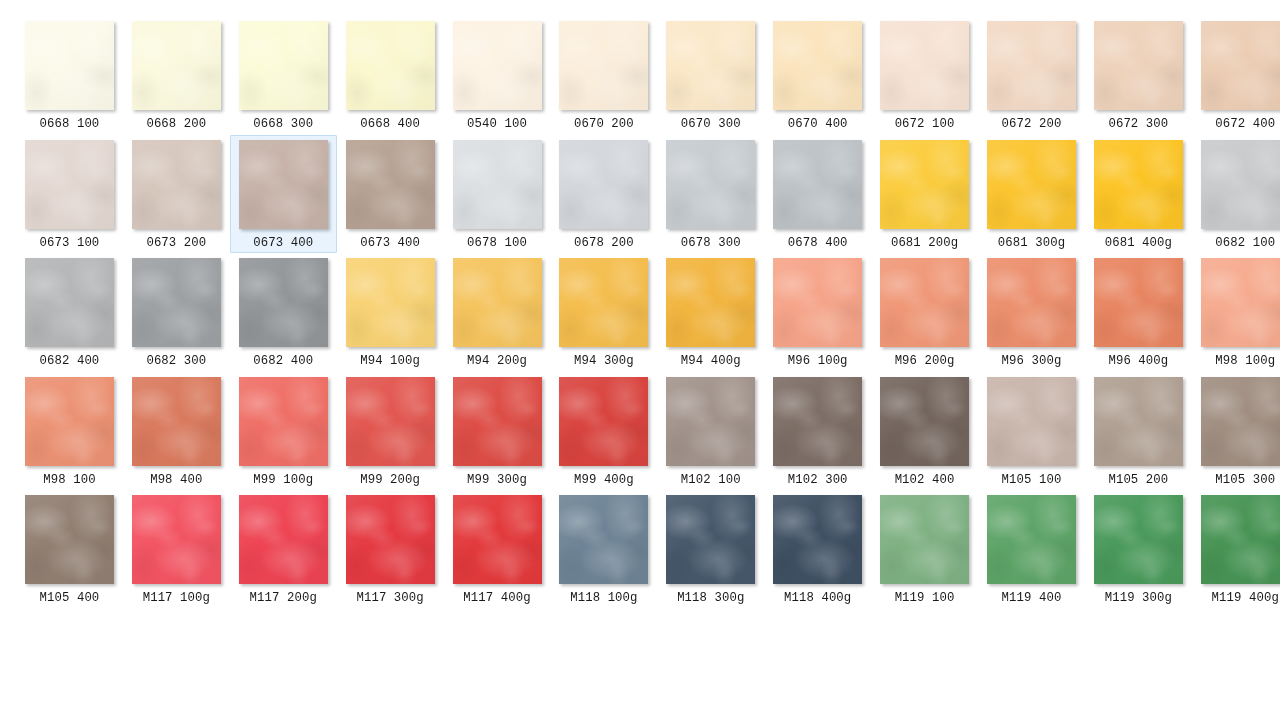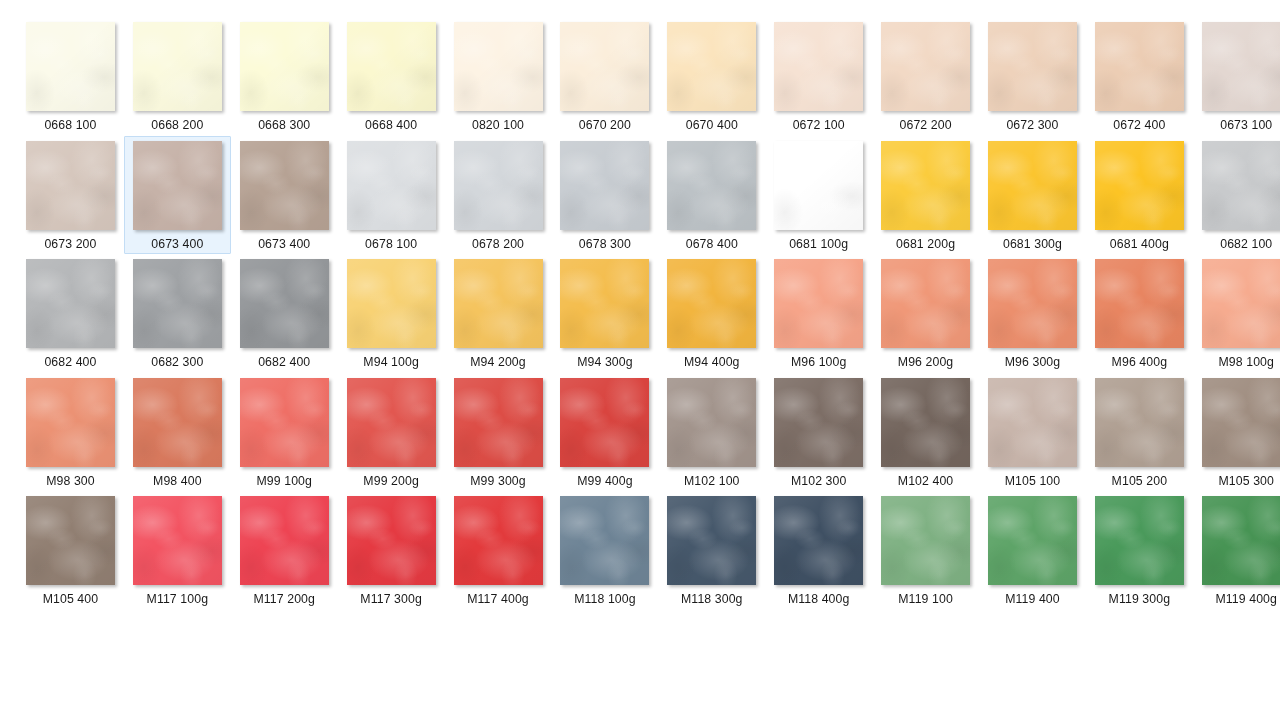--- a/index.html
+++ b/index.html
@@ -15,22 +15,23 @@
     font-family: "Liberation Sans", sans-serif;
     -webkit-font-smoothing: antialiased;
   }
 
   #swatch-grid {
     display: grid;
     grid-template-columns: repeat(12, 106.9px);
     grid-auto-rows: 118.6px;
     align-content: start;
     justify-content: start;
-    padding: 0;
-    margin: 17px;
+    padding: 16px;
+    margin: 0;
+    font-family: Liberation Mono, monospace;
   }
 
   .swatch-cell {
     position: relative;
     width: 106.9px;
     height: 118.6px;
     box-sizing: border-box;
     display: flex;
     flex-direction: column;
     align-items: center;
@@ -104,25 +105,29 @@
     <div class="swatch-cell">
       <div class="swatch-chip" style="background-color: rgb(252, 251, 216);"></div>
       <div class="swatch-label">0668 300</div>
     </div>
     <div class="swatch-cell">
       <div class="swatch-chip" style="background-color: rgb(251, 248, 207);"></div>
       <div class="swatch-label">0668 400</div>
     </div>
     <div class="swatch-cell">
       <div class="swatch-chip" style="background-color: rgb(253, 243, 228);"></div>
-      <div class="swatch-label">0820 100</div>
+      <div class="swatch-label">0540 100</div>
     </div>
     <div class="swatch-cell">
       <div class="swatch-chip" style="background-color: rgb(251, 238, 219);"></div>
       <div class="swatch-label">0670 200</div>
+    </div>
+    <div class="swatch-cell">
+      <div class="swatch-chip" style="background-color: rgb(251, 232, 200);"></div>
+      <div class="swatch-label">0670 300</div>
     </div>
     <div class="swatch-cell">
       <div class="swatch-chip" style="background-color: rgb(251, 228, 189);"></div>
       <div class="swatch-label">0670 400</div>
     </div>
     <div class="swatch-cell">
       <div class="swatch-chip" style="background-color: rgb(246, 226, 211);"></div>
       <div class="swatch-label">0672 100</div>
     </div>
     <div class="swatch-cell">
@@ -163,24 +168,20 @@
     </div>
     <div class="swatch-cell">
       <div class="swatch-chip" style="background-color: rgb(199, 204, 209);"></div>
       <div class="swatch-label">0678 300</div>
     </div>
     <div class="swatch-cell">
       <div class="swatch-chip" style="background-color: rgb(188, 194, 198);"></div>
       <div class="swatch-label">0678 400</div>
     </div>
     <div class="swatch-cell">
-      <div class="swatch-chip"></div>
-      <div class="swatch-label">0681 100g</div>
-    </div>
-    <div class="swatch-cell">
       <div class="swatch-chip" style="background-color: rgb(251, 204, 61);"></div>
       <div class="swatch-label">0681 200g</div>
     </div>
     <div class="swatch-cell">
       <div class="swatch-chip" style="background-color: rgb(251, 197, 47);"></div>
       <div class="swatch-label">0681 300g</div>
     </div>
     <div class="swatch-cell">
       <div class="swatch-chip" style="background-color: rgb(252, 196, 37);"></div>
       <div class="swatch-label">0681 400g</div>
@@ -232,21 +233,21 @@
     <div class="swatch-cell">
       <div class="swatch-chip" style="background-color: rgb(232, 133, 97);"></div>
       <div class="swatch-label">M96 400g</div>
     </div>
     <div class="swatch-cell">
       <div class="swatch-chip" style="background-color: rgb(246, 171, 143);"></div>
       <div class="swatch-label">M98 100g</div>
     </div>
     <div class="swatch-cell">
       <div class="swatch-chip" style="background-color: rgb(236, 146, 116);"></div>
-      <div class="swatch-label">M98 300</div>
+      <div class="swatch-label">M98 100</div>
     </div>
     <div class="swatch-cell">
       <div class="swatch-chip" style="background-color: rgb(218, 122, 94);"></div>
       <div class="swatch-label">M98 400</div>
     </div>
     <div class="swatch-cell">
       <div class="swatch-chip" style="background-color: rgb(239, 111, 102);"></div>
       <div class="swatch-label">M99 100g</div>
     </div>
     <div class="swatch-cell">

